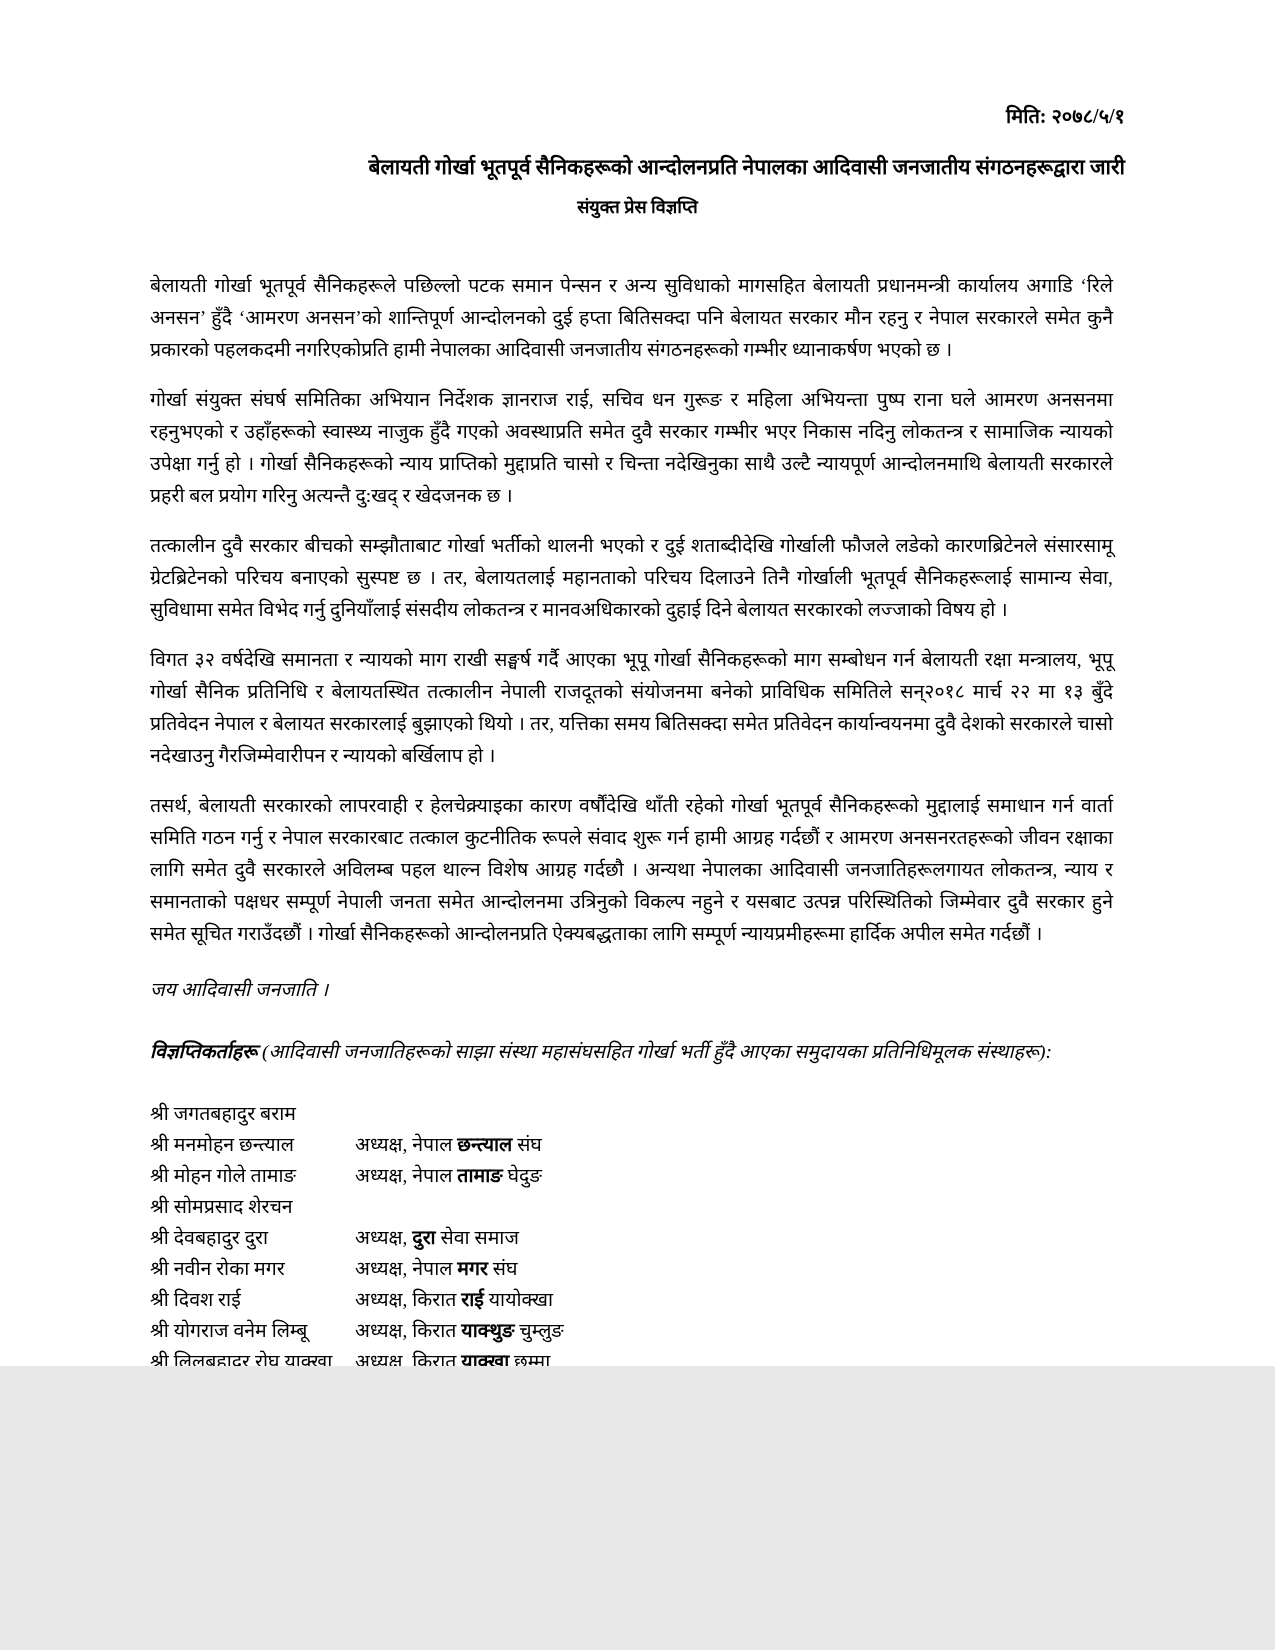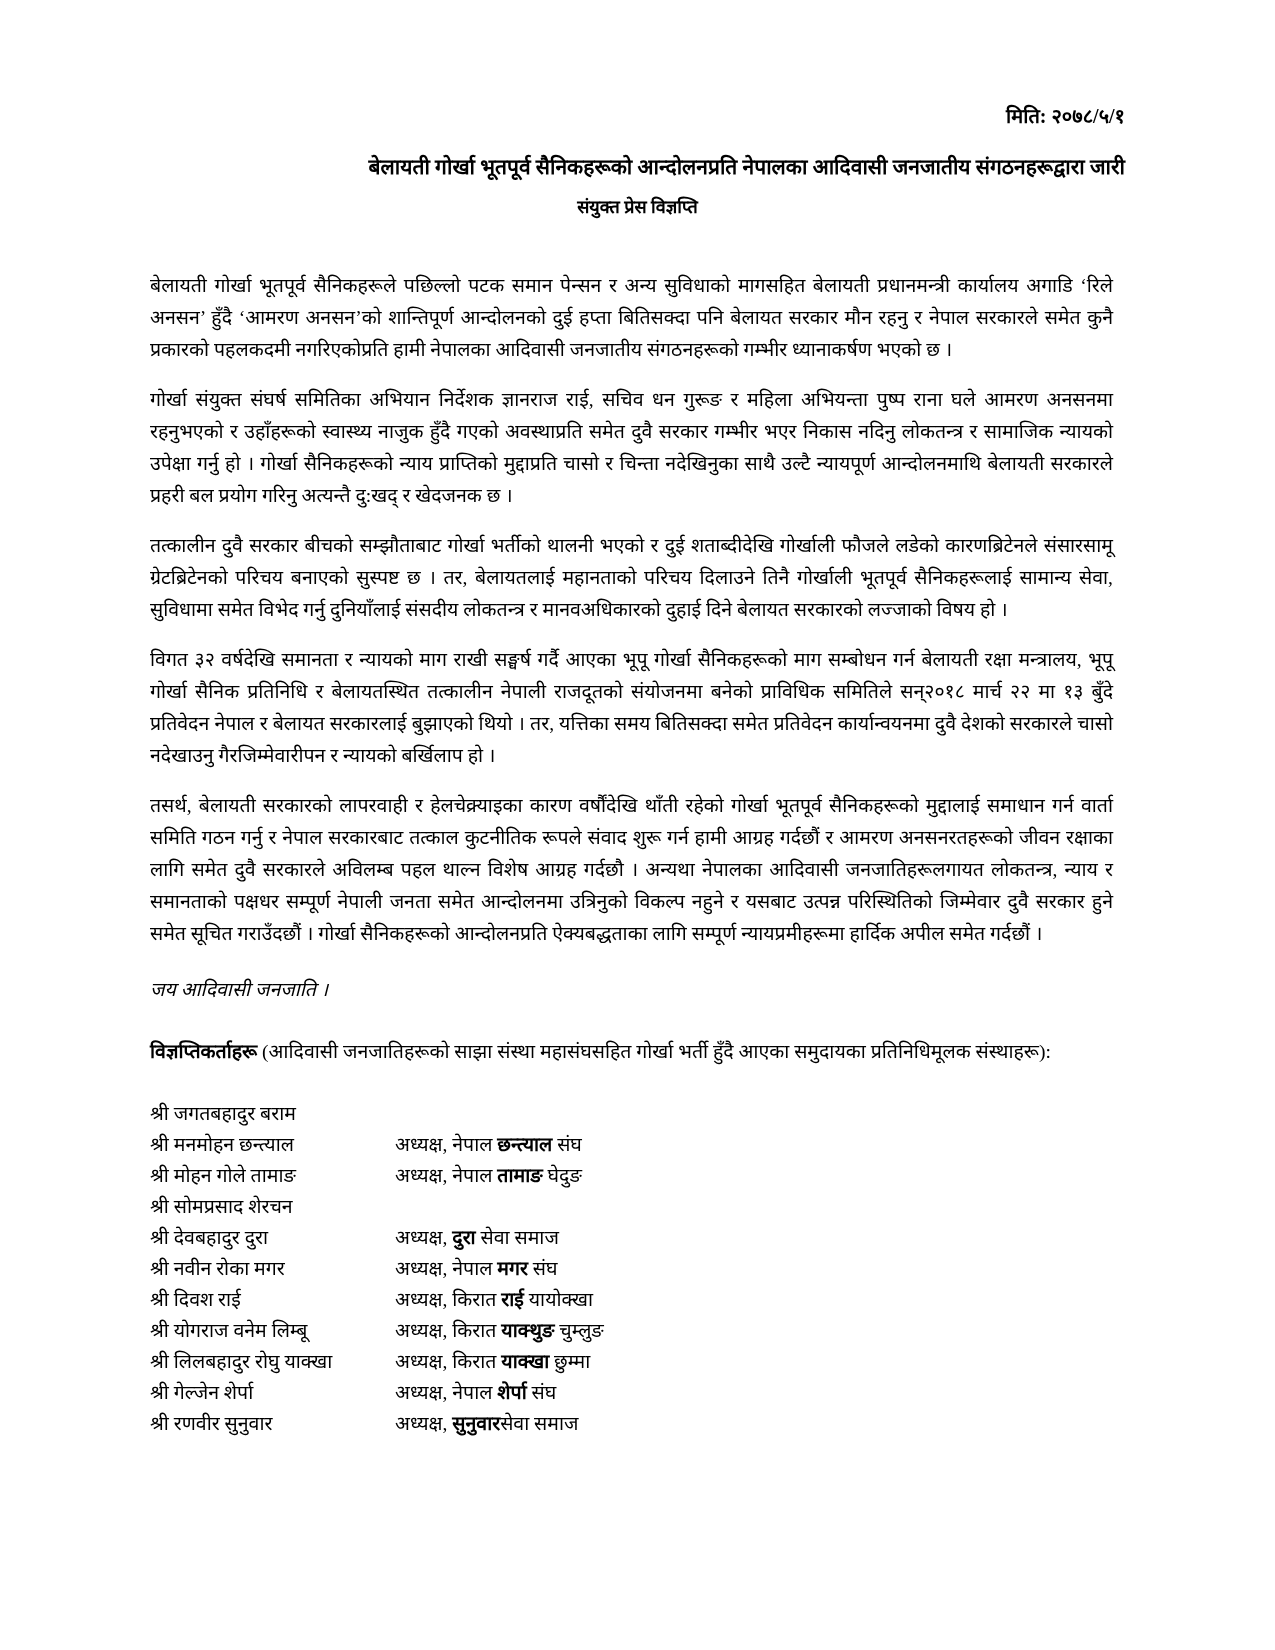--- a/index.html
+++ b/index.html
@@ -1,19 +1,19 @@
 <!DOCTYPE html>
 <html><head>
 <meta charset="utf-8">
 <style>
   html, body { margin: 0; padding: 0; background: #e8e8e8; }
   .page {
     position: relative;
     width: 1275px;
-    height: 1650px;
+    height: 1366px;
     margin: 0 auto;
     background: #ffffff;
     box-sizing: border-box;
     padding: 100px 150px 60px 150px;
     color: #000000;
     font-family: "Liberation Serif", "DejaVu Serif", serif;
     font-size: 19.5px;
     line-height: 32px;
     overflow: hidden;
   }
@@ -40,27 +40,27 @@
   .para {
     text-align: justify;
     margin: 0 12px 18px 0;
   }
   .salute {
     margin: 24px 0 0 0;
     font-style: italic;
   }
   .sig-heading {
     margin: 30px 0 0 0;
+    font-style: italic;
   }
   .bold { font-weight: bold; }
   .sig-list { margin-top: 30px; }
   .sig-row {
     display: flex;
     line-height: 31px;
-    gap: 40px;
   }
   .sig-name {
     width: 205px;
     flex-shrink: 0;
   }
   .sig-pos { flex: 1; }
 </style>
 </head>
 <body>
 

